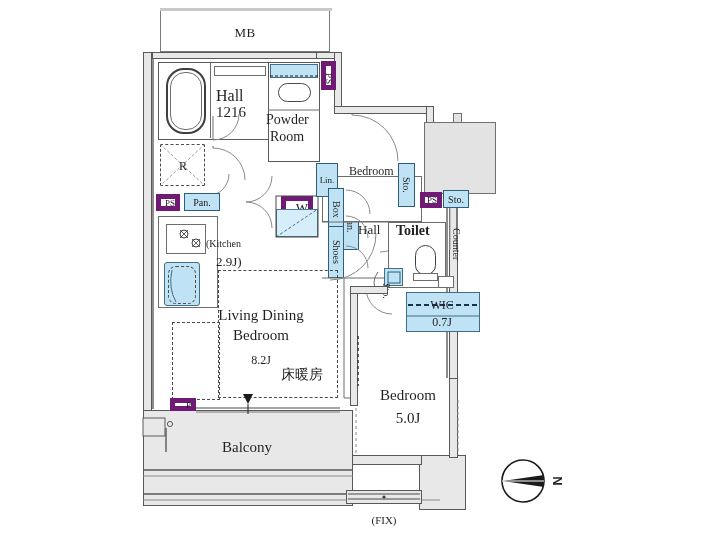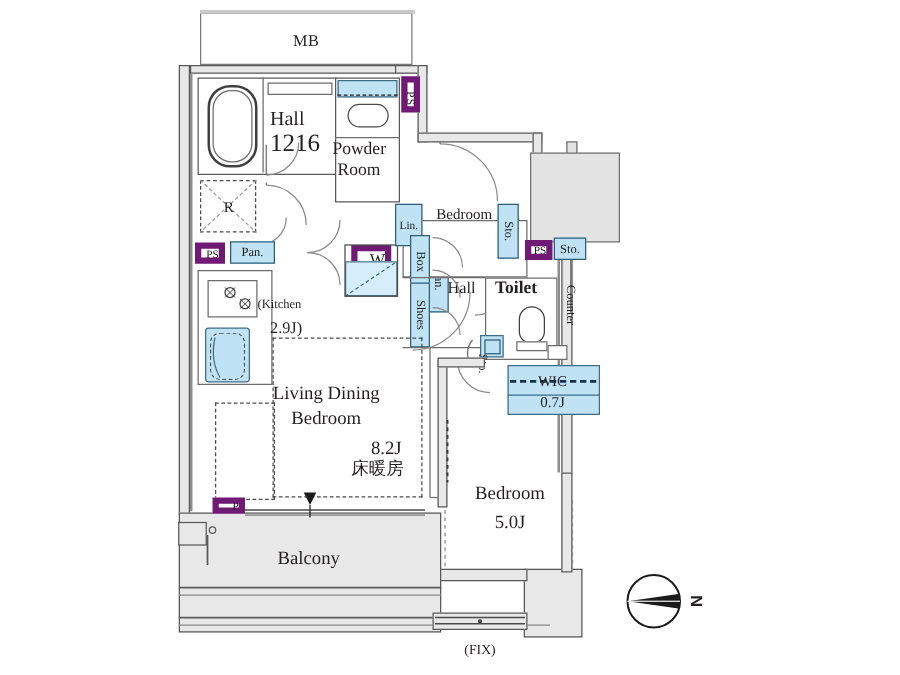--- a/index.html
+++ b/index.html
@@ -55,21 +55,21 @@
   <div class="thickwall" style="left:449px;top:378px;width:9px;height:80px;"></div>
 
   <div class="room" style="left:158px;top:62px;width:112px;height:78px;"></div>
 
   <div class="oval" style="left:166px;top:68px;width:40px;height:66px;border-radius:18px;border:2px solid #3f3f3f;"></div>
   <div class="oval" style="left:170px;top:72px;width:32px;height:58px;border-radius:15px;border:1px solid #6d6d6d;"></div>
   <div class="line" style="left:210px;top:62px;width:1px;height:76px;background:#6d6d6d;"></div>
 
   <div class="wall" style="left:214px;top:66px;width:52px;height:10px;"></div>
   <div class="lbl" style="left:216px;top:88px;font-size:16px;">Hall</div>
-  <div class="lbl" style="left:216px;top:105px;font-size:20px;">1216</div>
+  <div class="lbl" style="left:216px;top:105px;font-size:15px;">1216</div>
   <svg width="720" height="540">
     <path d="M213,140 A26,26 0 0 0 239,114" fill="none" stroke="#8a8a8a" stroke-width="1"></path>
     <line x1="213" y1="140" x2="213" y2="116" stroke="#6d6d6d" stroke-width="1"></line>
   </svg>
 
   <div class="room" style="left:268px;top:62px;width:52px;height:100px;"></div>
 
   <div class="cyan" style="left:270px;top:64px;width:48px;height:14px;"></div>
   <div class="oval" style="left:278px;top:83px;width:33px;height:19px;border-radius:10px;"></div>
   <svg width="720" height="540">
@@ -204,21 +204,21 @@
     <line x1="408" y1="305" x2="478" y2="305" stroke="#16324a" stroke-width="2.2" stroke-dasharray="5,3"></line>
     <line x1="406" y1="316" x2="480" y2="316" stroke="#3c6e8c" stroke-width="1"></line>
   </svg>
   <div class="lbl ctr" style="left:442px;top:305px;font-size:12px;">WIC</div>
   <div class="lbl ctr" style="left:442px;top:322px;font-size:12px;">0.7J</div>
 
   <div class="dashbox" style="left:218px;top:270px;width:120px;height:128px;"></div>
   <div class="dashbox" style="left:172px;top:322px;width:48px;height:78px;"></div>
   <div class="lbl ctr" style="left:261px;top:316px;font-size:15px;">Living Dining</div>
   <div class="lbl ctr" style="left:261px;top:336px;font-size:15px;">Bedroom</div>
-  <div class="lbl ctr" style="left:261px;top:360px;font-size:15px;margin-left:48px;">8.2J</div>
+  <div class="lbl ctr" style="left:261px;top:360px;font-size:12px;">8.2J</div>
   <div class="lbl" style="left:281px;top:367px;font-size:14px;font-family:Liberation Sans, sans-serif;">床暖房</div>
 
   <svg width="720" height="540">
     <line x1="344" y1="278" x2="344" y2="398" stroke="#6d6d6d" stroke-width="1"></line>
     <line x1="344" y1="398" x2="352" y2="398" stroke="#6d6d6d" stroke-width="1"></line>
     <path d="M330,280 A46,46 0 0 0 376,234" fill="none" stroke="#8a8a8a" stroke-width="1"></path>
   </svg>
   <div class="thickwall" style="left:350px;top:288px;width:8px;height:118px;"></div>
   <div class="thickwall" style="left:350px;top:286px;width:38px;height:8px;"></div>
 

